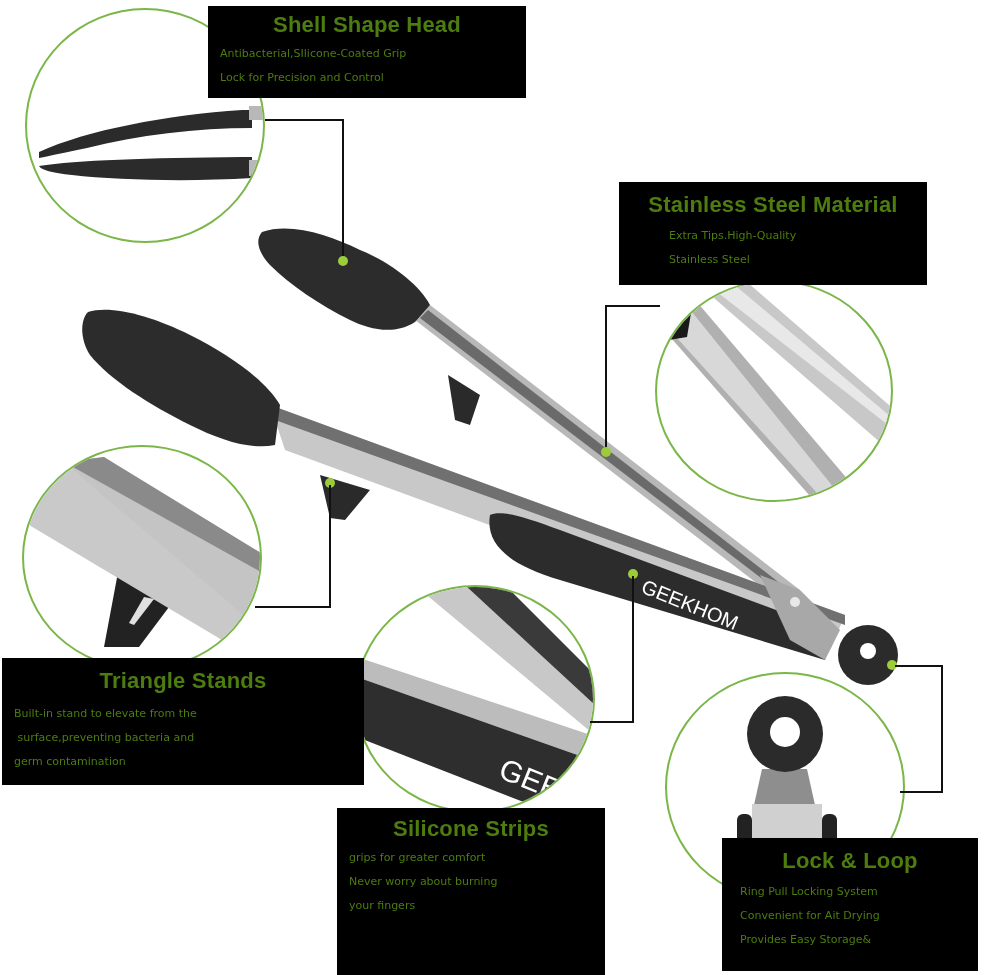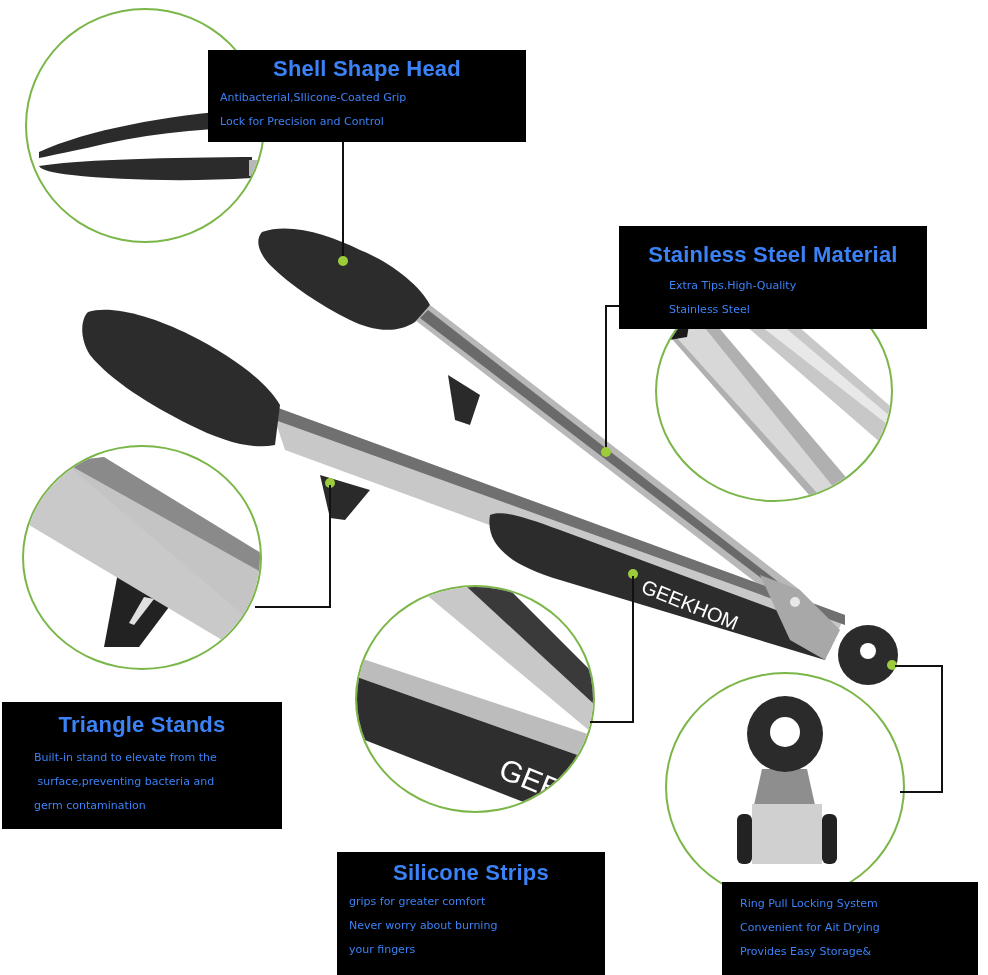--- a/index.html
+++ b/index.html
@@ -1,18 +1,18 @@
 <!DOCTYPE html>
 <html><head>
 <meta charset="utf-8">
 <style>
   html, body { margin: 0; padding: 0; background: #ffffff; }
   body { width: 988px; height: 975px; position: relative; overflow: hidden; font-family: "DejaVu Sans", sans-serif; }
   .abs { position: absolute; }
-  .callout { position: absolute; background: #000; color: #3b82f6; box-sizing: border-box; margin-top: 44px; }
+  .callout { position: absolute; background: #000; color: #4d7c0f; box-sizing: border-box; }
   .callout .title { font-family: "Liberation Sans", sans-serif; font-weight: bold; font-size: 22px; text-align: center; letter-spacing: 0.2px; }
   .callout .body { font-family: "DejaVu Sans", sans-serif; font-size: 11px; line-height: 24px; }
   .callout .body div { white-space: nowrap; }
   .circle { position: absolute; border: 2px solid #7ab648; border-radius: 50%; overflow: hidden; background: #fff; box-sizing: border-box; }
   .dot { position: absolute; width: 10px; height: 10px; border-radius: 50%; background: #9ccc3a; }
   .hline { position: absolute; height: 2px; background: #111; }
   .vline { position: absolute; width: 2px; background: #111; }
   svg { display: block; }
 </style>
 </head>
@@ -118,45 +118,46 @@
 <div class="hline" style="left:900px; top:791px; width:43px;"></div>
 
 <div class="callout" style="left:208px; top:6px; width:318px; height:92px; padding:6px 12px;">
   <div class="title" style="margin-bottom:4px;">Shell Shape Head</div>
   <div class="body" style="line-height:24px;">
     <div>Antibacterial,SIlicone-Coated Grip</div>
     <div>Lock for Precision and Control</div>
   </div>
 </div>
 
-<div class="callout" style="left:619px; top:182px; width:308px; height:103px; padding:16px 12px;">
+<div class="callout" style="left:619px; top:182px; width:308px; height:103px; padding:10px 12px;">
   <div class="title" style="margin-bottom:6px;">Stainless Steel Material</div>
   <div class="body" style="padding-left:38px;">
     <div>Extra Tips.High-Quality</div>
     <div>Stainless Steel</div>
   </div>
 </div>
 
-<div class="callout" style="left:2px; top:658px; width:280px; height:127px; padding:10px 32px;">
+<div class="callout" style="left:2px; top:658px; width:362px; height:127px; padding:10px 12px;">
   <div class="title" style="margin-bottom:8px;">Triangle Stands</div>
   <div class="body">
     <div>Built-in stand to elevate from the</div>
     <div style="white-space:pre;"> surface,preventing bacteria and</div>
     <div>germ contamination</div>
   </div>
 </div>
 
 <div class="callout" style="left:337px; top:808px; width:268px; height:182px; padding:8px 12px;">
   <div class="title" style="margin-bottom:4px;">Silicone Strips</div>
   <div class="body">
     <div>grips for greater comfort</div>
     <div>Never worry about burning</div>
     <div>your fingers</div>
   </div>
 </div>
 
 <div class="callout" style="left:722px; top:838px; width:256px; height:133px; padding:10px 18px;">
+  <div class="title" style="margin-bottom:6px;">Lock &amp; Loop</div>
   <div class="body">
     <div>Ring Pull Locking System</div>
     <div>Convenient for Ait Drying</div>
     <div>Provides Easy Storage&amp;</div>
   </div>
 </div>
 
 </body></html>

